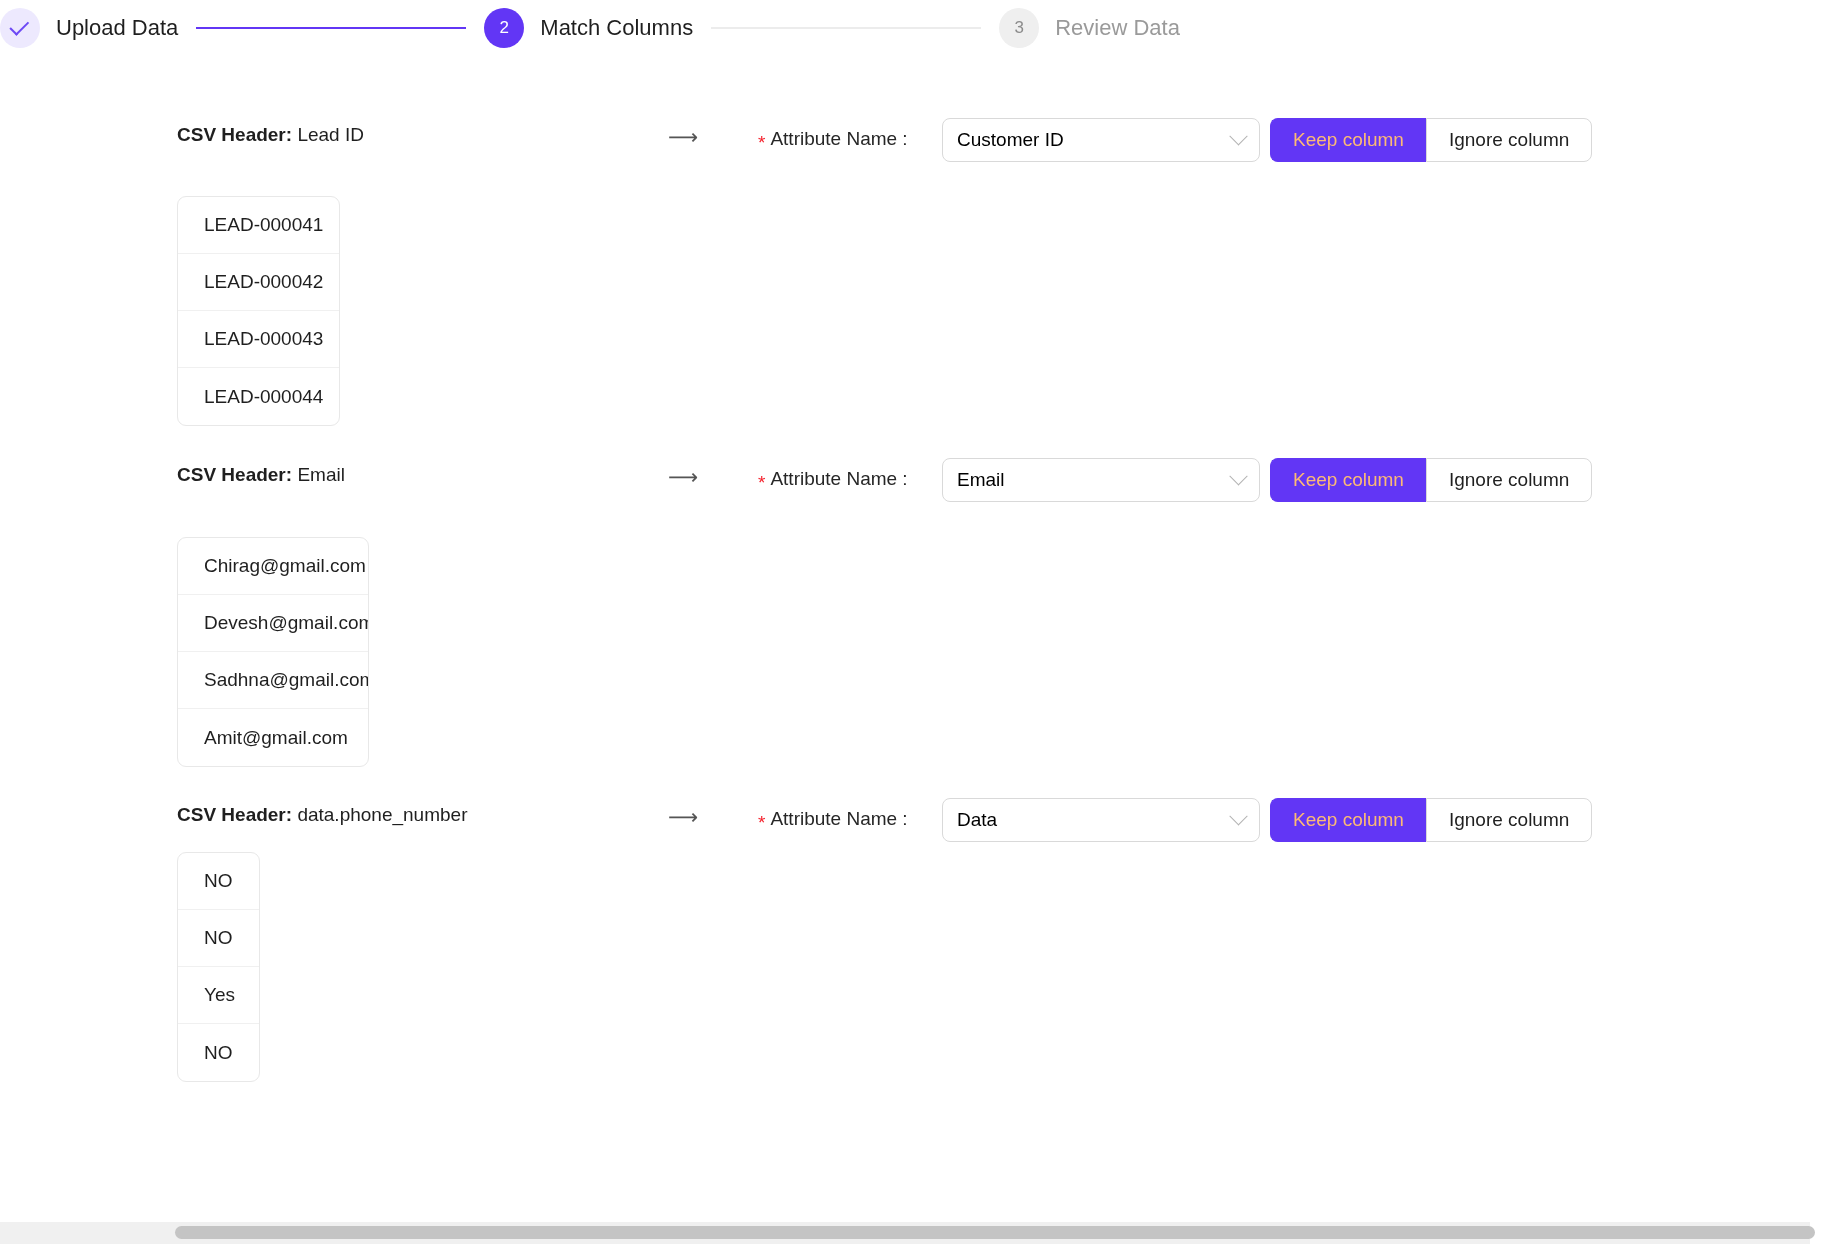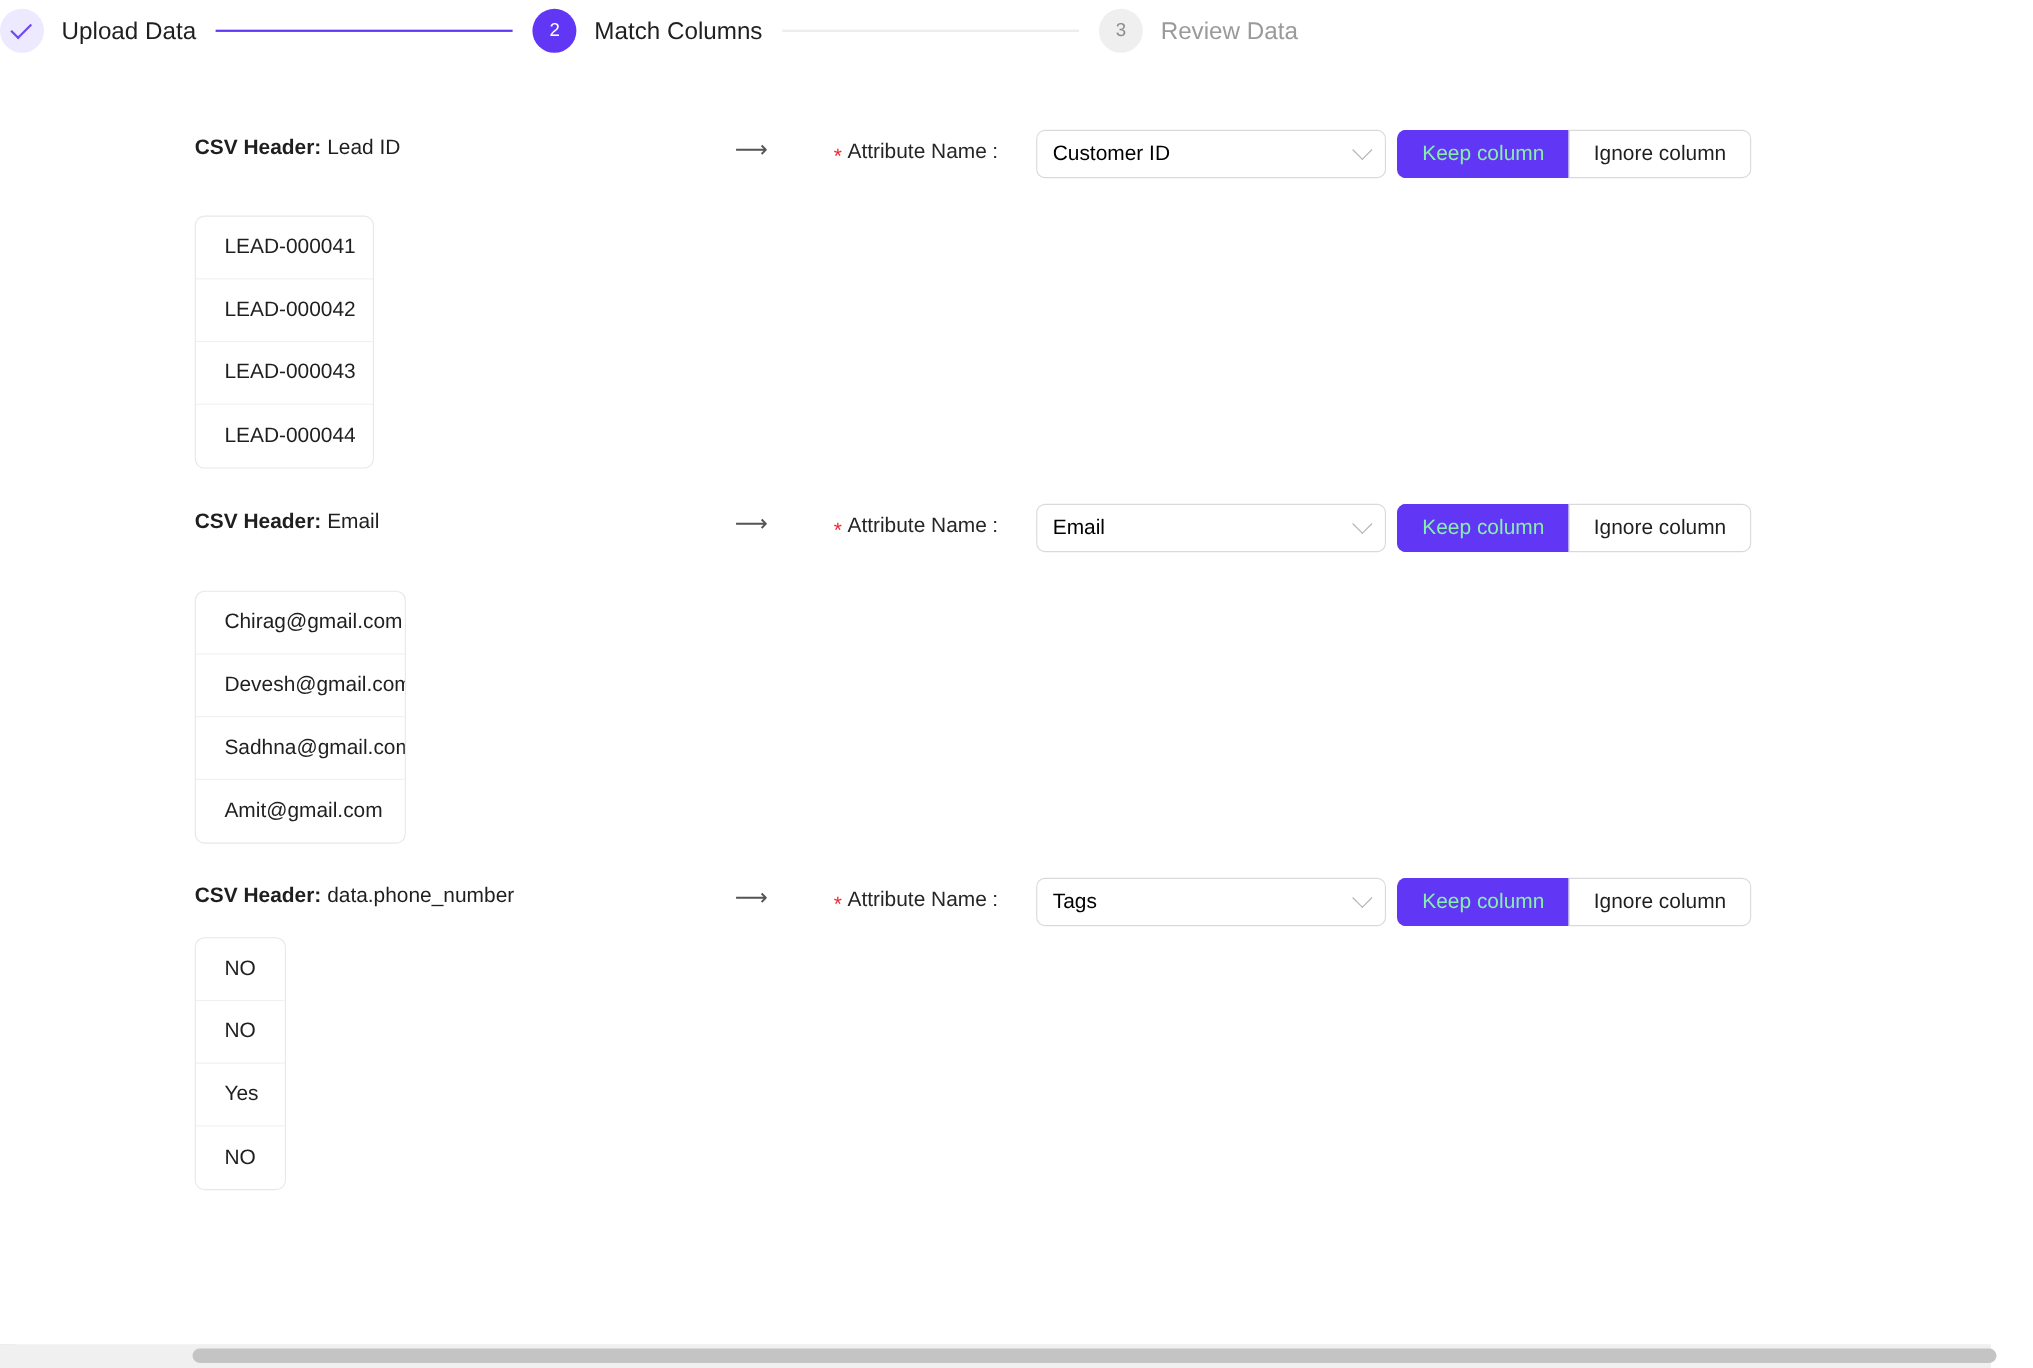--- a/index.html
+++ b/index.html
@@ -163,21 +163,21 @@
     align-items: center;
     justify-content: center;
     font-size: 19px;
     border: 1px solid #d9d9d9;
     white-space: nowrap;
   }
   .seg-btn.left { border-radius: 8px 0 0 8px; border-right: none; }
   .seg-btn.right { border-radius: 0 8px 8px 0; }
   .seg-btn.on {
     background: #6236f5;
-    color: #86efac;
+    color: #fdba74;
     border-color: #6236f5;
   }
   .seg-btn.off {
     background: #ffffff;
     color: #1f1f1f;
   }
 
   
   .preview {
     position: absolute;
@@ -370,21 +370,21 @@
           <b>CSV Header:</b>
           <span>data.phone_number</span>
         </div>
         <div class="arrow" style="top:750px;">⟶</div>
         <div class="attr-label" style="top:752px;">
           <span class="req-star">*</span>
           <span>Attribute Name</span>
           <span>:</span>
         </div>
         <div class="select" style="top:742px;">
-          <span>Tags</span>
+          <span>Data</span>
           <span class="chev"></span>
         </div>
         <div class="seg" style="top:742px;">
           <div class="seg-btn left on">Keep column</div>
           <div class="seg-btn right off">Ignore column</div>
         </div>
         <div class="preview" style="top:796px; width:83px;">
           <div class="preview-cell">NO</div>
           <div class="preview-cell">NO</div>
           <div class="preview-cell">Yes</div>

